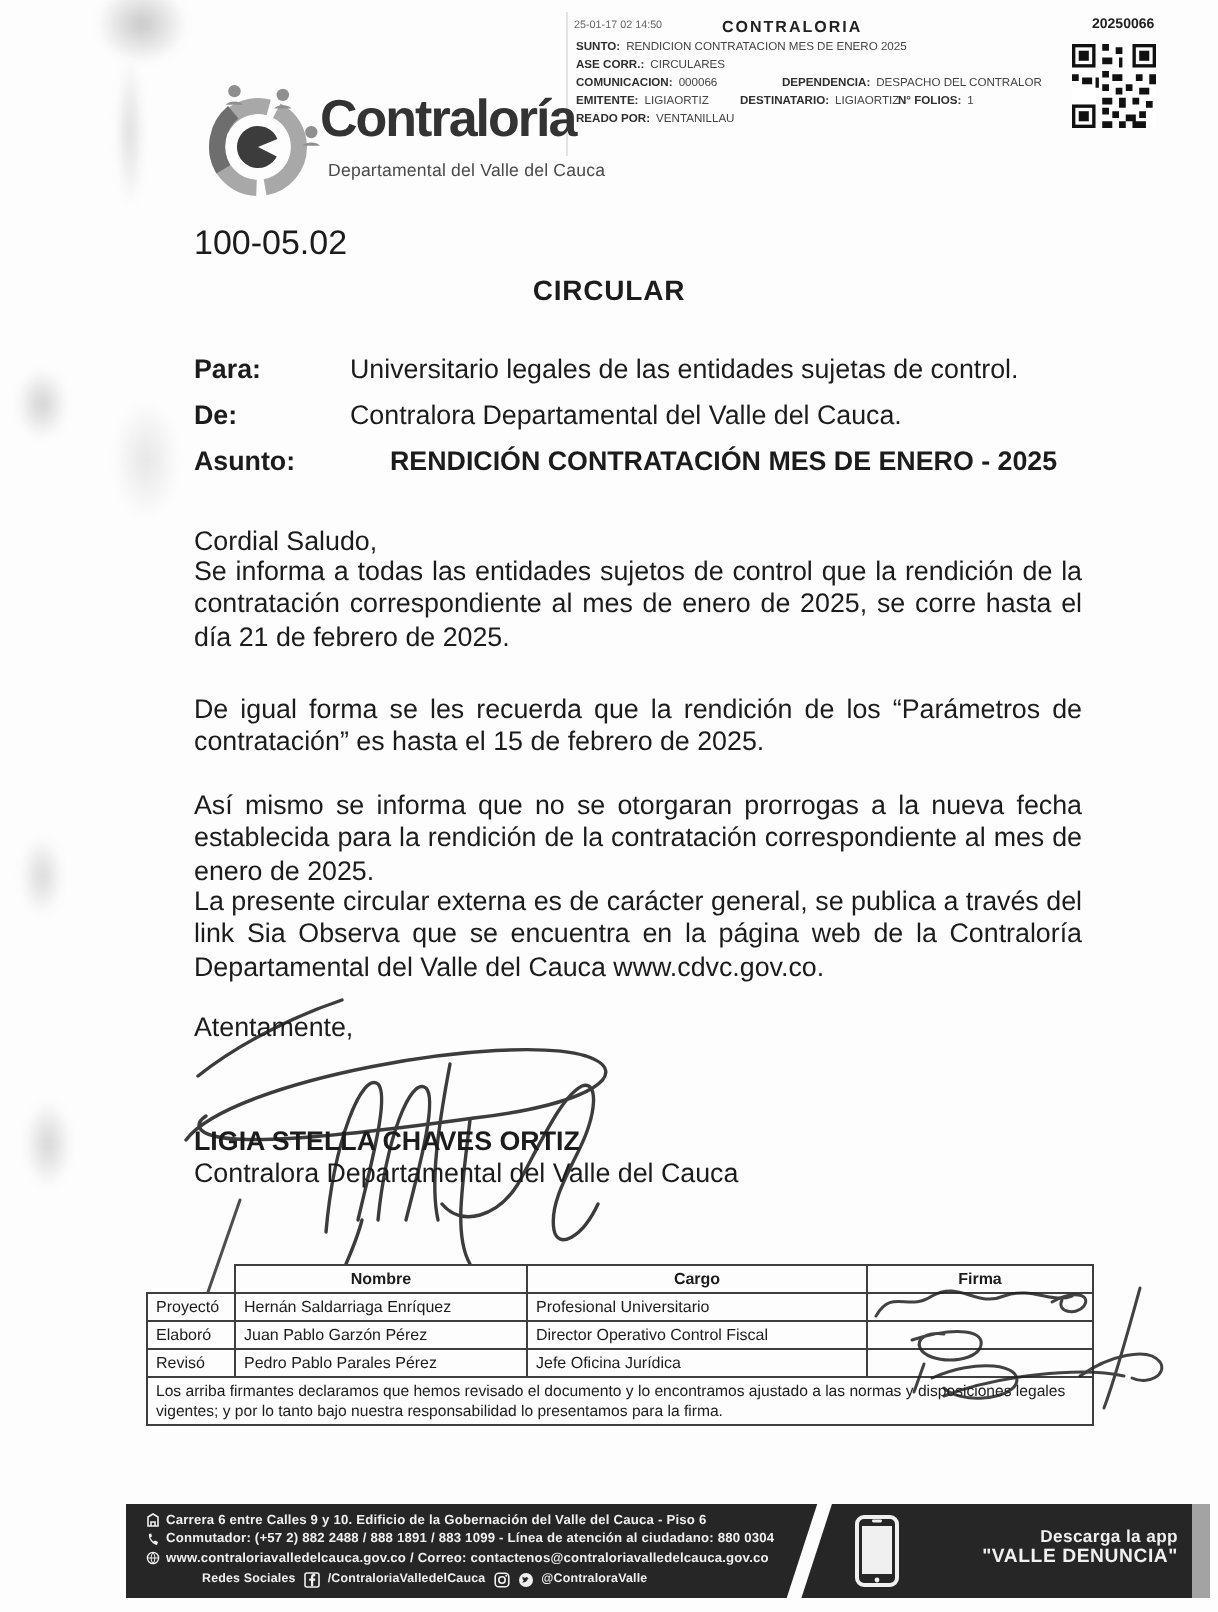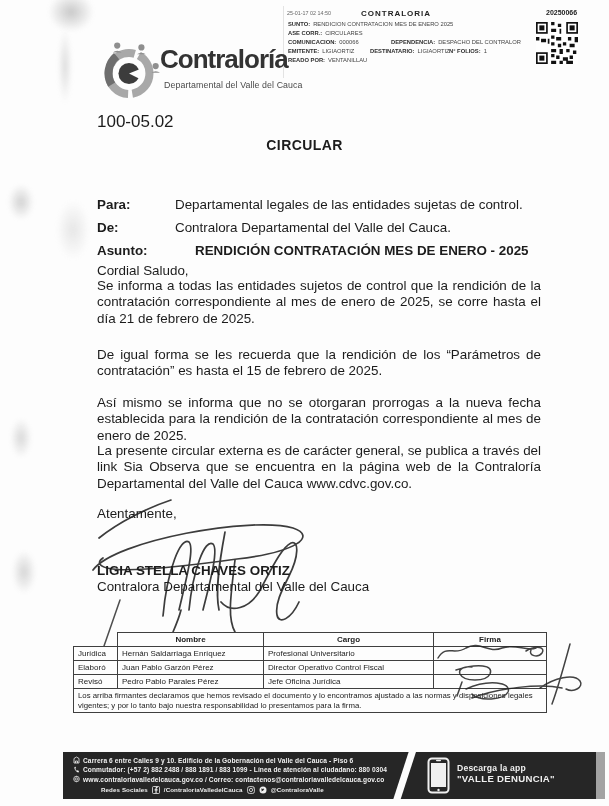--- a/index.html
+++ b/index.html
@@ -27,21 +27,21 @@
   .logo .emblem{position:absolute;left:0;top:2px;width:62px;height:62px;}
   .logo .word{position:absolute;left:62px;top:6px;font-size:26px;font-weight:bold;
               letter-spacing:-1px;color:#333;}
   .logo .sub{position:absolute;left:66px;top:42px;font-size:8.8px;color:#4a4a4a;
              letter-spacing:0.1px;}
 
   
   .code{position:absolute;left:97px;top:112px;font-size:17px;}
   .circular{position:absolute;left:0;width:609px;top:137px;text-align:center;
             font-weight:bold;font-size:14px;letter-spacing:0.4px;}
-  .fields{position:absolute;left:97px;top:177px;width:445px;font-size:13.4px;margin-top:20px;}
+  .fields{position:absolute;left:97px;top:177px;width:445px;font-size:13.4px;}
   .frow{display:flex;margin-bottom:8px;}
   .frow .flabel{width:78px;font-weight:bold;flex:none;}
   .frow .fvalue{flex:1;}
   .frow.bold-val .fvalue{font-weight:bold;padding-left:20px;}
   .para{position:absolute;left:97px;width:444px;font-size:13.4px;line-height:16.4px;
         text-align:justify;}
   .line{position:absolute;left:97px;font-size:13.4px;}
   .bold{font-weight:bold;}
 
   .sig-main{position:absolute;left:85px;top:498px;width:250px;height:136px;pointer-events:none;}
@@ -62,21 +62,21 @@
           color:#f0f0f0;overflow:hidden;}
   .fstrip{position:absolute;left:596px;top:752px;width:9px;height:47px;background:#a3a3a3;}
   .fleft{position:absolute;left:10px;top:4px;width:330px;}
   .fline{display:flex;align-items:center;gap:3px;margin-bottom:1.6px;font-size:6.6px;
          font-weight:bold;white-space:nowrap;letter-spacing:0.1px;}
   .fline.social{margin-left:28px;font-size:6.2px;gap:4px;margin-top:2.5px;}
   .ficon{flex:none;display:inline-block;}
   .slash{position:absolute;left:338px;top:-5px;width:7px;height:58px;background:#fdfdfd;
          transform:rotate(18deg);}
   .fphone{position:absolute;left:364px;top:5px;width:23px;height:37px;}
-  .fapp{position:absolute;left:394px;top:11px;width:132px;text-align:left;font-weight:bold;}
+  .fapp{position:absolute;left:394px;top:11px;width:132px;text-align:right;font-weight:bold;}
   .fapp .l1{font-size:8.6px;letter-spacing:0.2px;}
   .fapp .l2{font-size:9.6px;letter-spacing:0.3px;}
 </style>
 </head>
 <body>
 
 <div class="page">
 
   <div class="smudge" style="left:48px;top:-8px;width:46px;height:40px;background:radial-gradient(#9d9d9d,transparent 70%);opacity:.55;"></div>
   <div class="smudge" style="left:58px;top:28px;width:14px;height:76px;background:radial-gradient(#bdbdbd,transparent 70%);opacity:.5;"></div>
@@ -153,21 +153,21 @@
     <div class="word">Contraloría</div>
     <div class="sub">Departamental del Valle del Cauca</div>
   </div>
 
   <div class="code">100-05.02</div>
   <div class="circular">CIRCULAR</div>
 
   <div class="fields">
     <div class="frow">
       <span class="flabel">Para:</span>
-      <span class="fvalue">Departamental legales de las entidades sujetas de control.</span>
+      <span class="fvalue">Universitario legales de las entidades sujetas de control.</span>
     </div>
     <div class="frow">
       <span class="flabel">De:</span>
       <span class="fvalue">Contralora Departamental del Valle del Cauca.</span>
     </div>
     <div class="frow bold-val">
       <span class="flabel">Asunto:</span>
       <span class="fvalue">RENDICIÓN CONTRATACIÓN MES DE ENERO - 2025</span>
     </div>
   </div>
@@ -207,21 +207,21 @@
         <col style="width:113px">
       </colgroup>
     <tbody>
         <tr>
       <th class="corner"></th>
       <th>Nombre</th>
       <th>Cargo</th>
       <th>Firma</th>
     </tr>
     <tr>
-      <td>Jurídica</td>
+      <td>Proyectó</td>
       <td>Hernán Saldarriaga Enríquez</td>
       <td>Profesional Universitario</td>
       <td></td>
     </tr>
     <tr>
       <td>Elaboró</td>
       <td>Juan Pablo Garzón Pérez</td>
       <td>Director Operativo Control Fiscal</td>
       <td></td>
     </tr>

